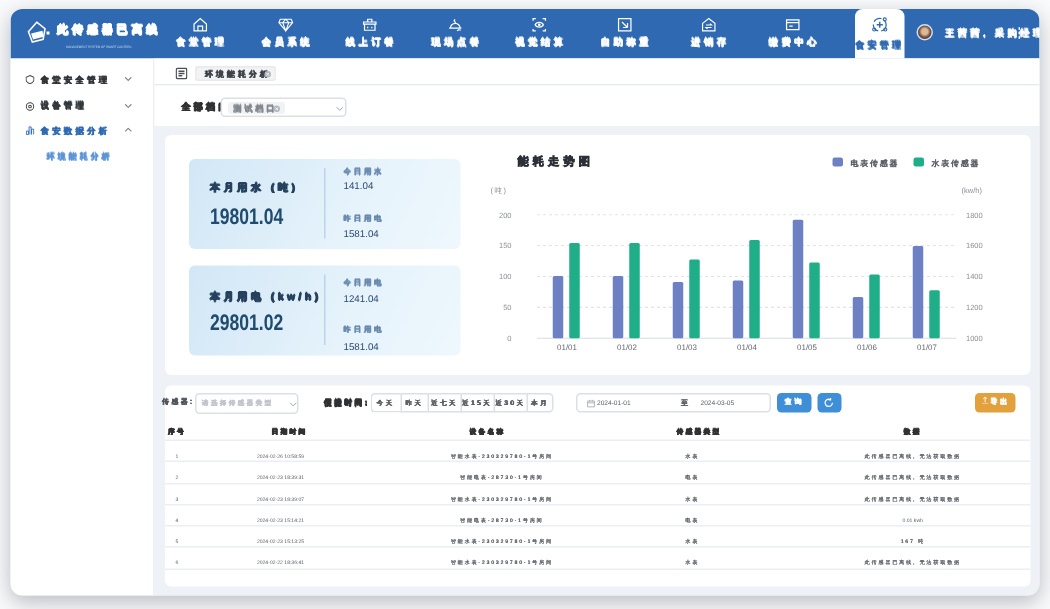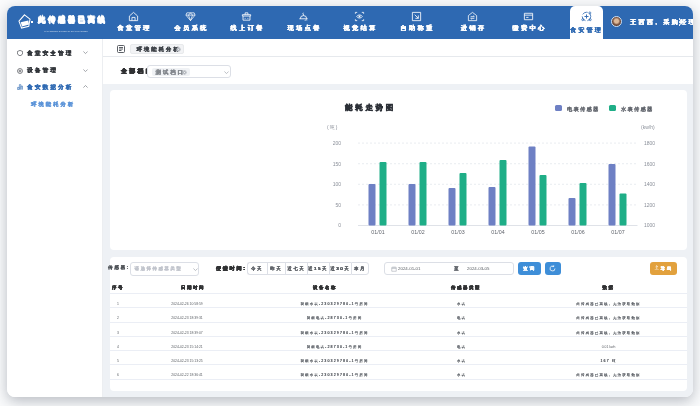--- a/index.html
+++ b/index.html
@@ -194,20 +194,38 @@
           <circle cx="3" cy="3" r="2.6" fill="#b4b8be"></circle>
           <path d="M2 2 L4 4 M4 2 L2 4" stroke="#fff" stroke-width="0.7"></path>
         </svg>
     </div>
     <svg class="abs" style="left:76px;top:5px" width="5" height="3.5" viewBox="0 0 6 4">
         <path d="M.5 .5 L3 3 L5.5 .5" fill="none" stroke="#9ba0a8" stroke-width="0.8"></path>
       </svg>
   </div>
 
   <div class="card" id="cardA"></div>
+  <div class="stat" style="top:99.5px">
+    <div class="t" style="top:15.5px">本月用水 (吨)</div>
+    <div class="v" style="top:30.5px">19801.04</div>
+    <div class="dv"></div>
+    <div class="sl" style="top:5px">今日用水</div>
+    <div class="sv" style="top:15.5px">141.04</div>
+    <div class="sl" style="top:36px">昨日用电</div>
+    <div class="sv" style="top:47.5px">1581.04</div>
+  </div>
+  <div class="stat" style="top:170.5px">
+    <div class="t" style="top:17.5px">本月用电 (kw/h)</div>
+    <div class="v" style="top:30.5px">29801.02</div>
+    <div class="dv"></div>
+    <div class="sl" style="top:8.3px">今日用电</div>
+    <div class="sv" style="top:19.8px">1241.04</div>
+    <div class="sl" style="top:39.6px">昨日用电</div>
+    <div class="sv" style="top:51.3px">1581.04</div>
+  </div>
 
   <svg class="abs" style="left:310px;top:84px" width="370" height="160" viewBox="0 0 370 160">
     <text x="28" y="20" font-size="7.5" font-weight="bold" fill="#2b2f36" letter-spacing="2.7" stroke="#2b2f36" stroke-width="0.5">能耗走势图</text>
     <rect x="238" y="15" width="7" height="6" rx="1.5" fill="#6e80c4"></rect>
     <text x="250" y="20.5" font-size="5.3" fill="#5a5e66" letter-spacing="1.2" stroke="#5a5e66" stroke-width="0.35">电表传感器</text>
     <rect x="292" y="15" width="7" height="6" rx="1.5" fill="#1fae87"></rect>
     <text x="304" y="20.5" font-size="5.3" fill="#5a5e66" letter-spacing="1.2" stroke="#5a5e66" stroke-width="0.35">水表传感器</text>
     <text x="10" y="38.5" font-size="5" fill="#8a8f99" letter-spacing="1">(吨)</text>
     <text x="324" y="38.5" font-size="5" fill="#8a8f99">(kw/h)</text>
     <g font-size="5" fill="#8a8f99" text-anchor="end">

